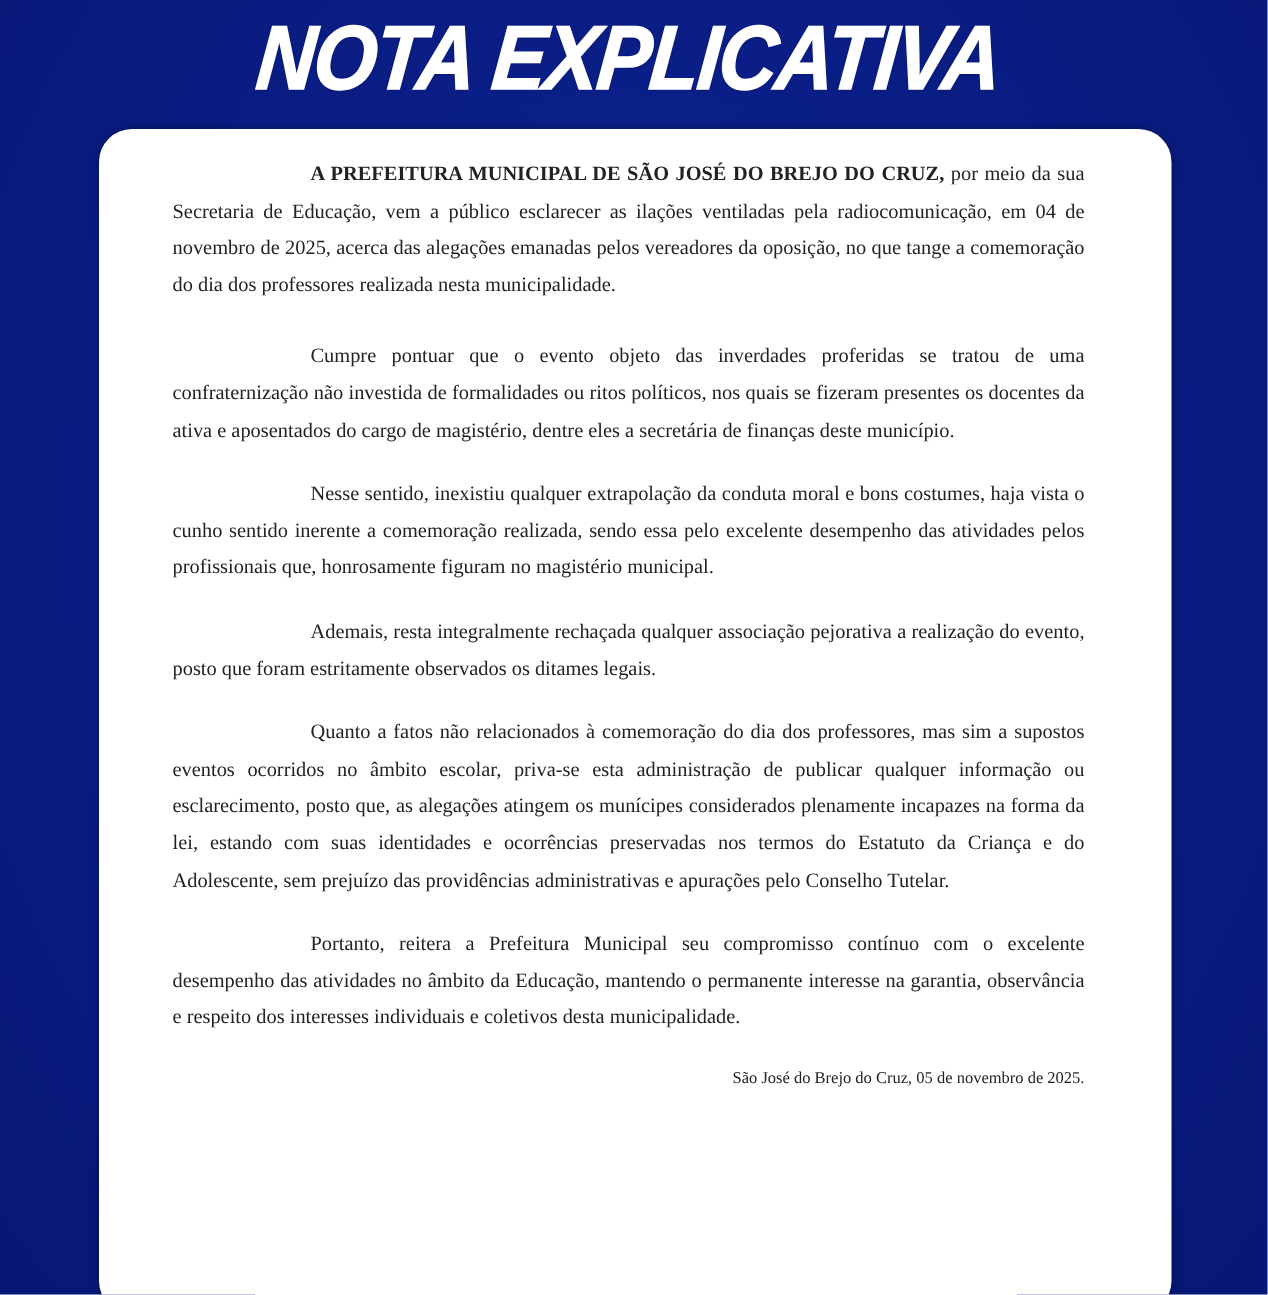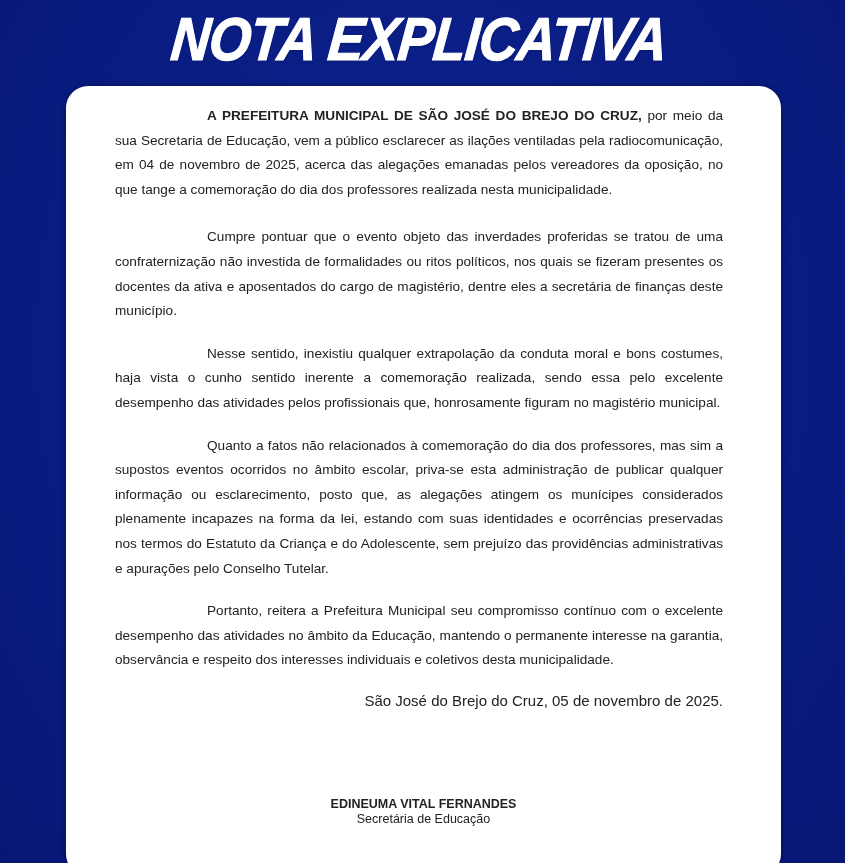--- a/index.html
+++ b/index.html
@@ -41,39 +41,39 @@
       background: #ffffff;
       border-radius: 22px;
       box-shadow: 0 0 6px rgba(0,0,0,0.35);
     }
     .doc {
       position: absolute;
       left: 49px;
       top: 18px;
       width: 608px;
       color: #222222;
-      font-family: Liberation Sans, sans-serif;
+      font-family: Liberation Serif, serif;
       font-size: 13.6px;
       line-height: 24.6px;
       text-align: justify;
     }
     .doc p {
       margin: 0 0 18px 0;
       text-indent: 92px;
     }
     .doc p.first {
       margin-bottom: 23px;
     }
     .doc b {
       font-weight: bold;
     }
     .date-line {
       text-align: right;
       margin-top: -2px;
-      font-size: 15px;
+      font-size: 11px;
       line-height: 24.6px;
     }
     .signature {
       position: absolute;
       left: 0;
       top: 710px;
       width: 715px;
       text-align: center;
       color: #222222;
       font-family: "Liberation Sans", sans-serif;
@@ -91,22 +91,19 @@
 </head>
 <body>
 
 <div class="title">NOTA EXPLICATIVA</div>
 
 <div class="card">
   <div class="doc">
     <p class="first"><b>A PREFEITURA MUNICIPAL DE SÃO JOSÉ DO BREJO DO CRUZ,</b><span> por meio da sua Secretaria de Educação, vem a público esclarecer as ilações ventiladas pela radiocomunicação, em 04 de novembro de 2025, acerca das alegações emanadas pelos vereadores da oposição, no que tange a comemoração do dia dos professores realizada nesta municipalidade.</span></p>
     <p>Cumpre pontuar que o evento objeto das inverdades proferidas se tratou de uma confraternização não investida de formalidades ou ritos políticos, nos quais se fizeram presentes os docentes da ativa e aposentados do cargo de magistério, dentre eles a secretária de finanças deste município.</p>
     <p>Nesse sentido, inexistiu qualquer extrapolação da conduta moral e bons costumes, haja vista o cunho sentido inerente a comemoração realizada, sendo essa pelo excelente desempenho das atividades pelos profissionais que, honrosamente figuram no magistério municipal.</p>
+    <p>Ademais, resta integralmente rechaçada qualquer associação pejorativa a realização do evento, posto que foram estritamente observados os ditames legais.</p>
     <p>Quanto a fatos não relacionados à comemoração do dia dos professores, mas sim a supostos eventos ocorridos no âmbito escolar, priva-se esta administração de publicar qualquer informação ou esclarecimento, posto que, as alegações atingem os munícipes considerados plenamente incapazes na forma da lei, estando com suas identidades e ocorrências preservadas nos termos do Estatuto da Criança e do Adolescente, sem prejuízo das providências administrativas e apurações pelo Conselho Tutelar.</p>
     <p>Portanto, reitera a Prefeitura Municipal seu compromisso contínuo com o excelente desempenho das atividades no âmbito da Educação, mantendo o permanente interesse na garantia, observância e respeito dos interesses individuais e coletivos desta municipalidade.</p>
     <div class="date-line">São José do Brejo do Cruz, 05 de novembro de 2025.</div>
   </div>
 
-  <div class="signature">
-    <div class="name">EDINEUMA VITAL FERNANDES</div>
-    <div class="role">Secretária de Educação</div>
-  </div>
 </div>
 
 </body></html>

